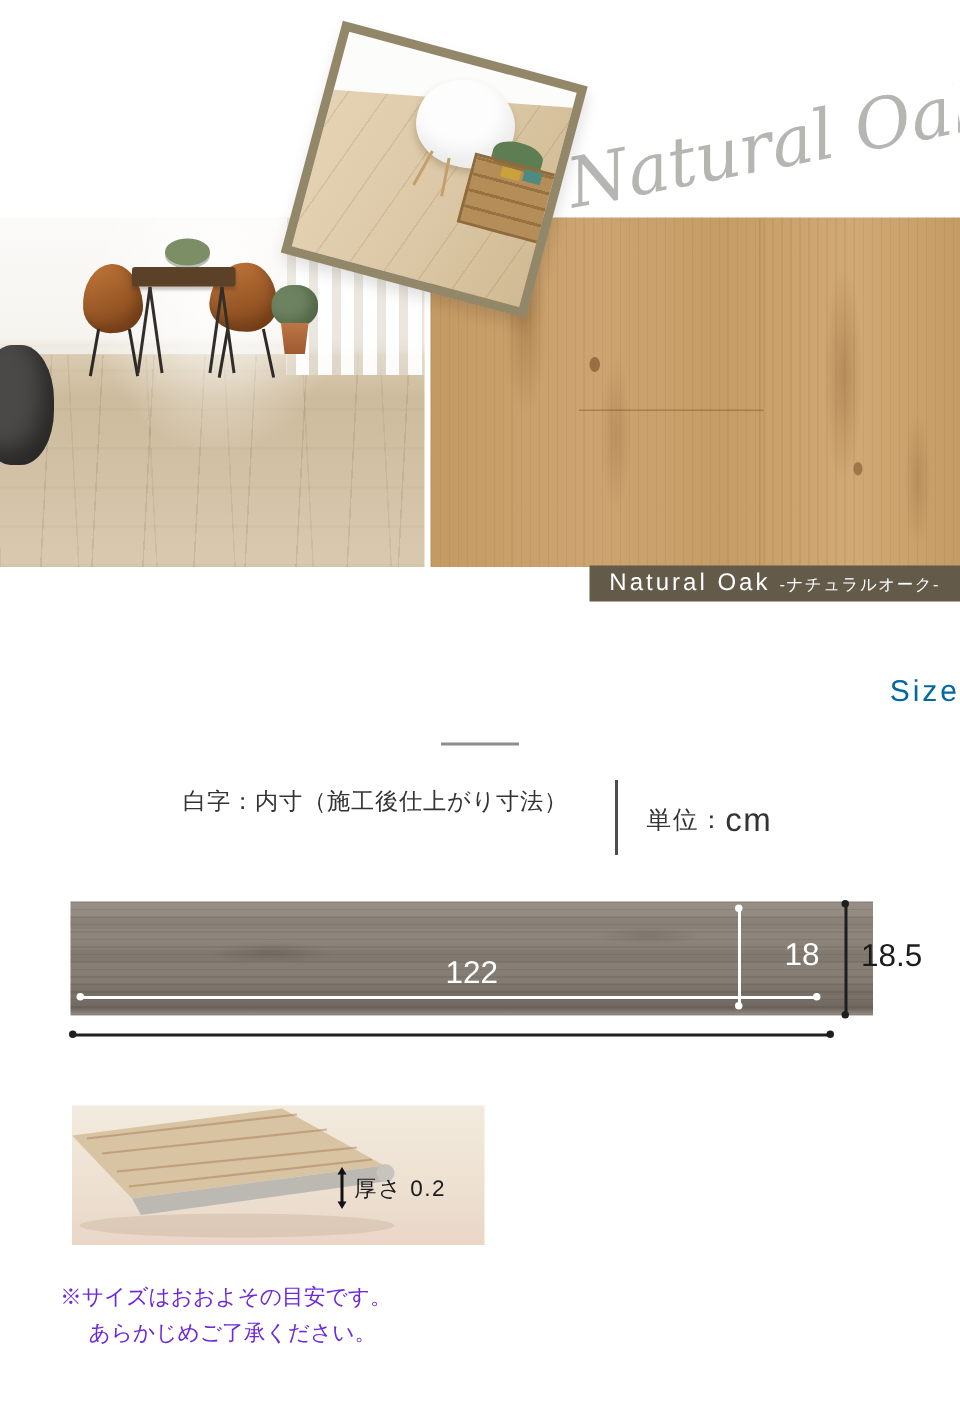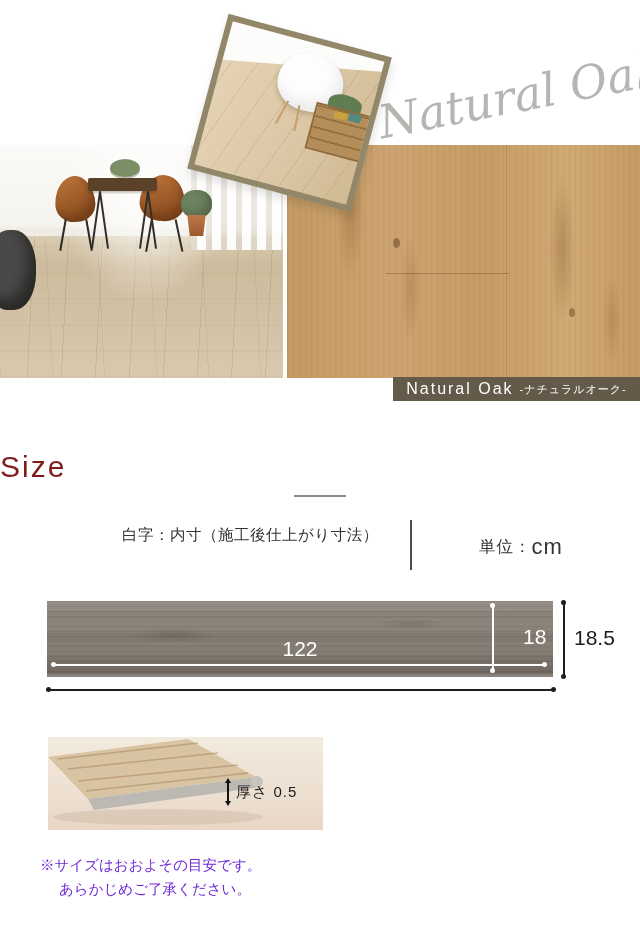--- a/index.html
+++ b/index.html
@@ -81,37 +81,37 @@
     border:2px solid #8f6a3b;}
   .inset .crateplant{position:absolute;right:10px;top:42px;width:34px;height:17px;background:#5f7d52;
     border-radius:50% 50% 20% 20%;}
   .inset .itemteal{position:absolute;right:8px;top:58px;width:12px;height:8px;background:#4f8a80;}
   .inset .itemgold{position:absolute;right:22px;top:60px;width:13px;height:7px;background:#c9a23c;}
 
   .script-wrap{position:absolute;left:372px;top:36px;width:268px;height:118px;transform:rotate(-11deg);z-index:3;}
   .script-wrap text{font-family:"DejaVu Serif",serif;font-style:italic;font-size:46px;fill:#b5b5b2;}
 
   
-  .size-title{position:absolute;left:0;top:450px;width:640px;text-align:left;
-    font-size:30px;letter-spacing:2px;color:#7f1d1d;}
+  .size-title{position:absolute;left:0;top:450px;width:640px;text-align:right;
+    font-size:20px;letter-spacing:2px;color:#0369a1;}
   .size-underline{position:absolute;left:294px;top:495px;width:52px;height:2px;background:#8c8c8c;}
 
   .legend{position:absolute;left:122px;top:523px;font-size:15.5px;line-height:23px;color:#333;letter-spacing:.5px;}
   .legend-divider{position:absolute;left:410px;top:520px;width:1.5px;height:50px;background:#4d4d4d;}
   .unit{position:absolute;left:431px;top:526px;height:42px;display:flex;align-items:center;color:#333;}
-  .unit .u-label{font-size:16.5px;letter-spacing:1px;margin-left:48px;}
+  .unit .u-label{font-size:16.5px;letter-spacing:1px;}
   .unit .u-value{font-size:22px;letter-spacing:1px;}
 
   .plank{position:absolute;left:47px;top:601px;width:506px;height:76px;overflow:hidden;
     background:
       radial-gradient(ellipse 60px 10px at 25% 45%,rgba(40,32,26,.18),transparent 70%),
       radial-gradient(ellipse 50px 8px at 72% 30%,rgba(40,32,26,.15),transparent 70%),
       repeating-linear-gradient(0deg,rgba(48,40,34,.10) 0 1px,transparent 1px 5px),
       repeating-linear-gradient(0deg,transparent 0 14px,rgba(48,40,34,.08) 14px 22px),
-      linear-gradient(#978e85,#8a8178 40%,#837a71 75%,#6e665f 94%,#9a938b);}
+      linear-gradient(#978e85,#8a8178 40%,#837a71 75%,#6e665f 94%,#9a938b); padding-left: 29px;}
   .wline{position:absolute;background:#fff;}
   .dot{position:absolute;width:5px;height:5px;border-radius:50%;}
   .dot.white{background:#fff;}
   .dot.black{background:#1e1e1e;}
   .bline{position:absolute;background:#1e1e1e;}
   .dim-num{position:absolute;font-size:21px;color:#fff;}
   .dim-num.dark{color:#1c1c1c;}
 
   .thick{position:absolute;left:48px;top:737px;width:275px;height:93px;overflow:hidden;
     background:linear-gradient(#f2ebdd,#ecdecf 70%,#e9d6c7);}
@@ -218,20 +218,20 @@
   <div class="thick">
     <svg width="275" height="93" viewBox="0 0 275 93">
       <polygon points="0,20 140,2 208,40 40,62" fill="#d8c3a3"></polygon>
       <path d="M10,22 L150,6 M20,32 L170,16 M30,44 L190,28 M38,54 L200,36" stroke="rgba(160,120,78,.45)" stroke-width="1.5" fill="none"></path>
       <polygon points="40,62 208,40 213,50 46,73" fill="#bcb9b3"></polygon>
       <circle cx="209" cy="45" r="6" fill="#c7c4be"></circle>
       <ellipse cx="110" cy="80" rx="105" ry="8" fill="rgba(120,90,60,.12)"></ellipse>
     </svg>
   </div>
   <div class="thick-arrow"></div>
-  <div class="thick-label">厚さ 0.5</div>
+  <div class="thick-label">厚さ 0.2</div>
 
   <div class="notes">
     <div>※サイズはおおよその目安です。</div>
     <div class="indent">あらかじめご了承ください。</div>
   </div>
 
 </div>
 
 </body></html>

